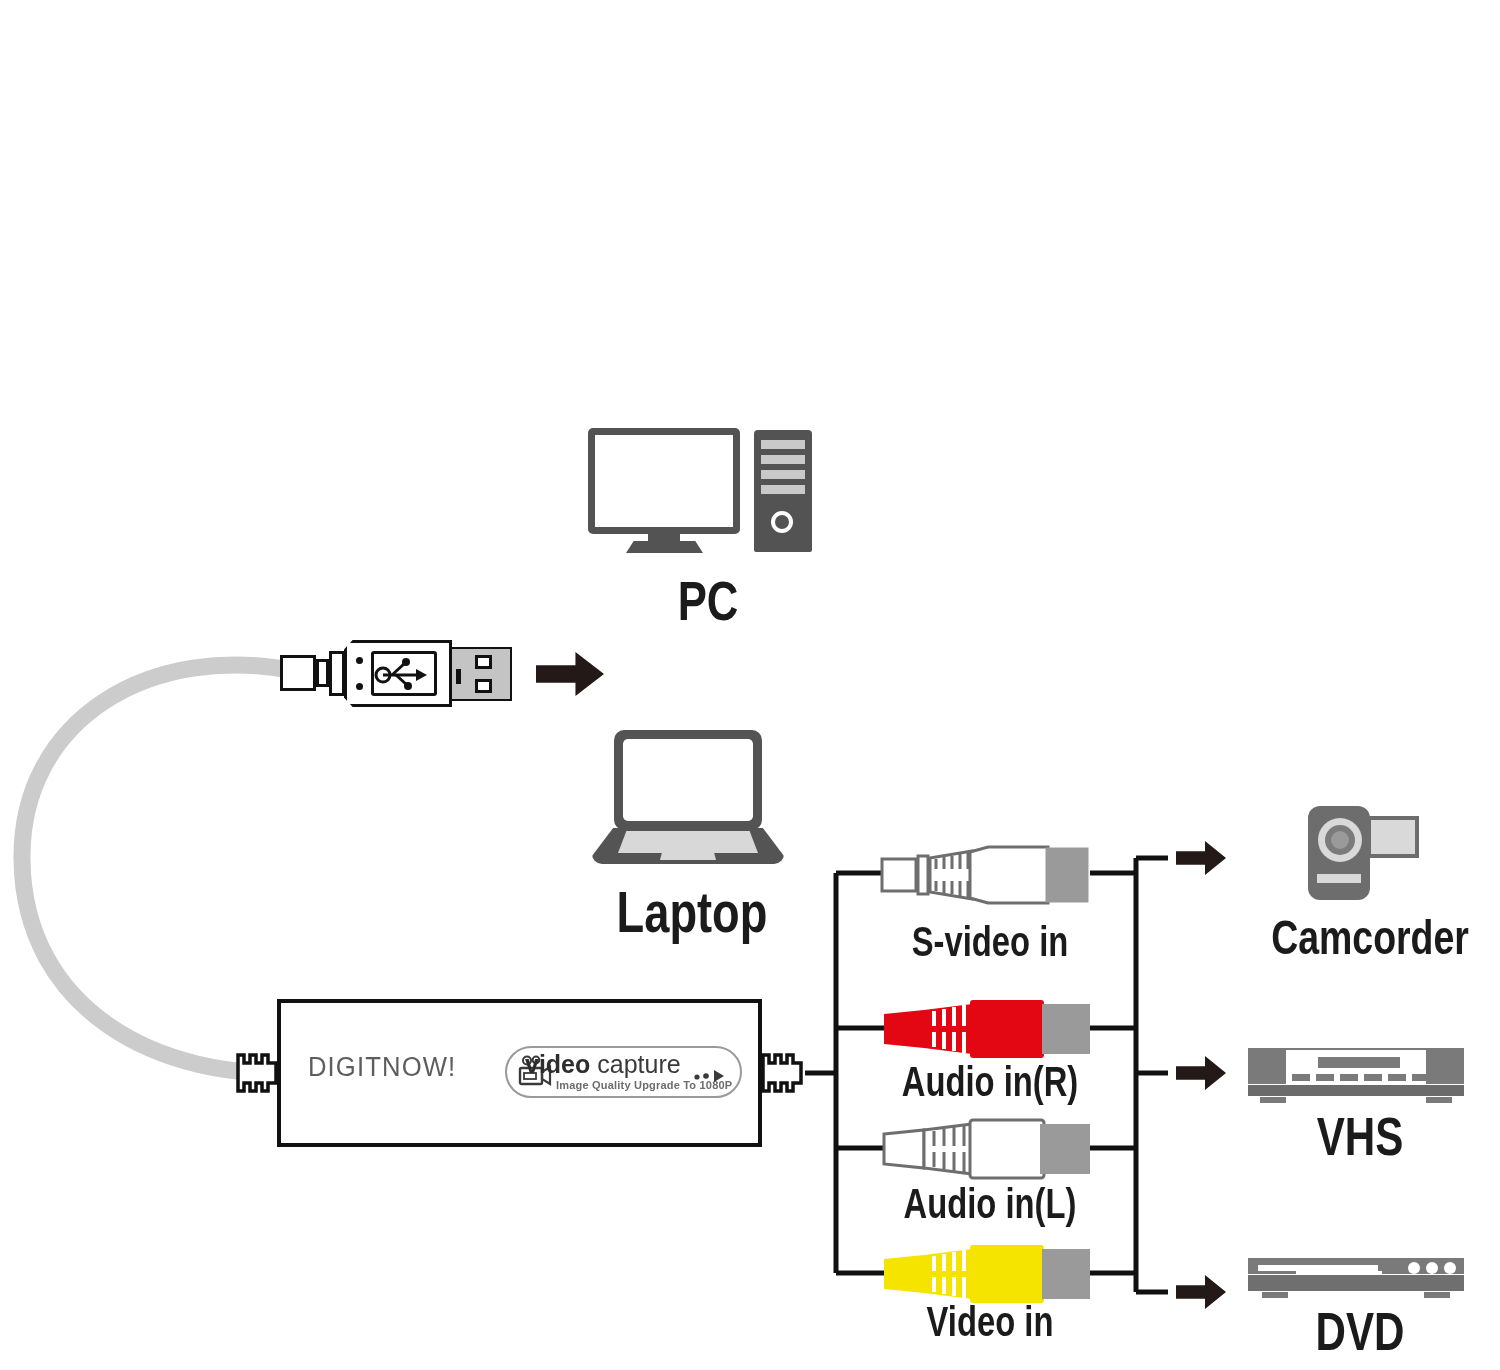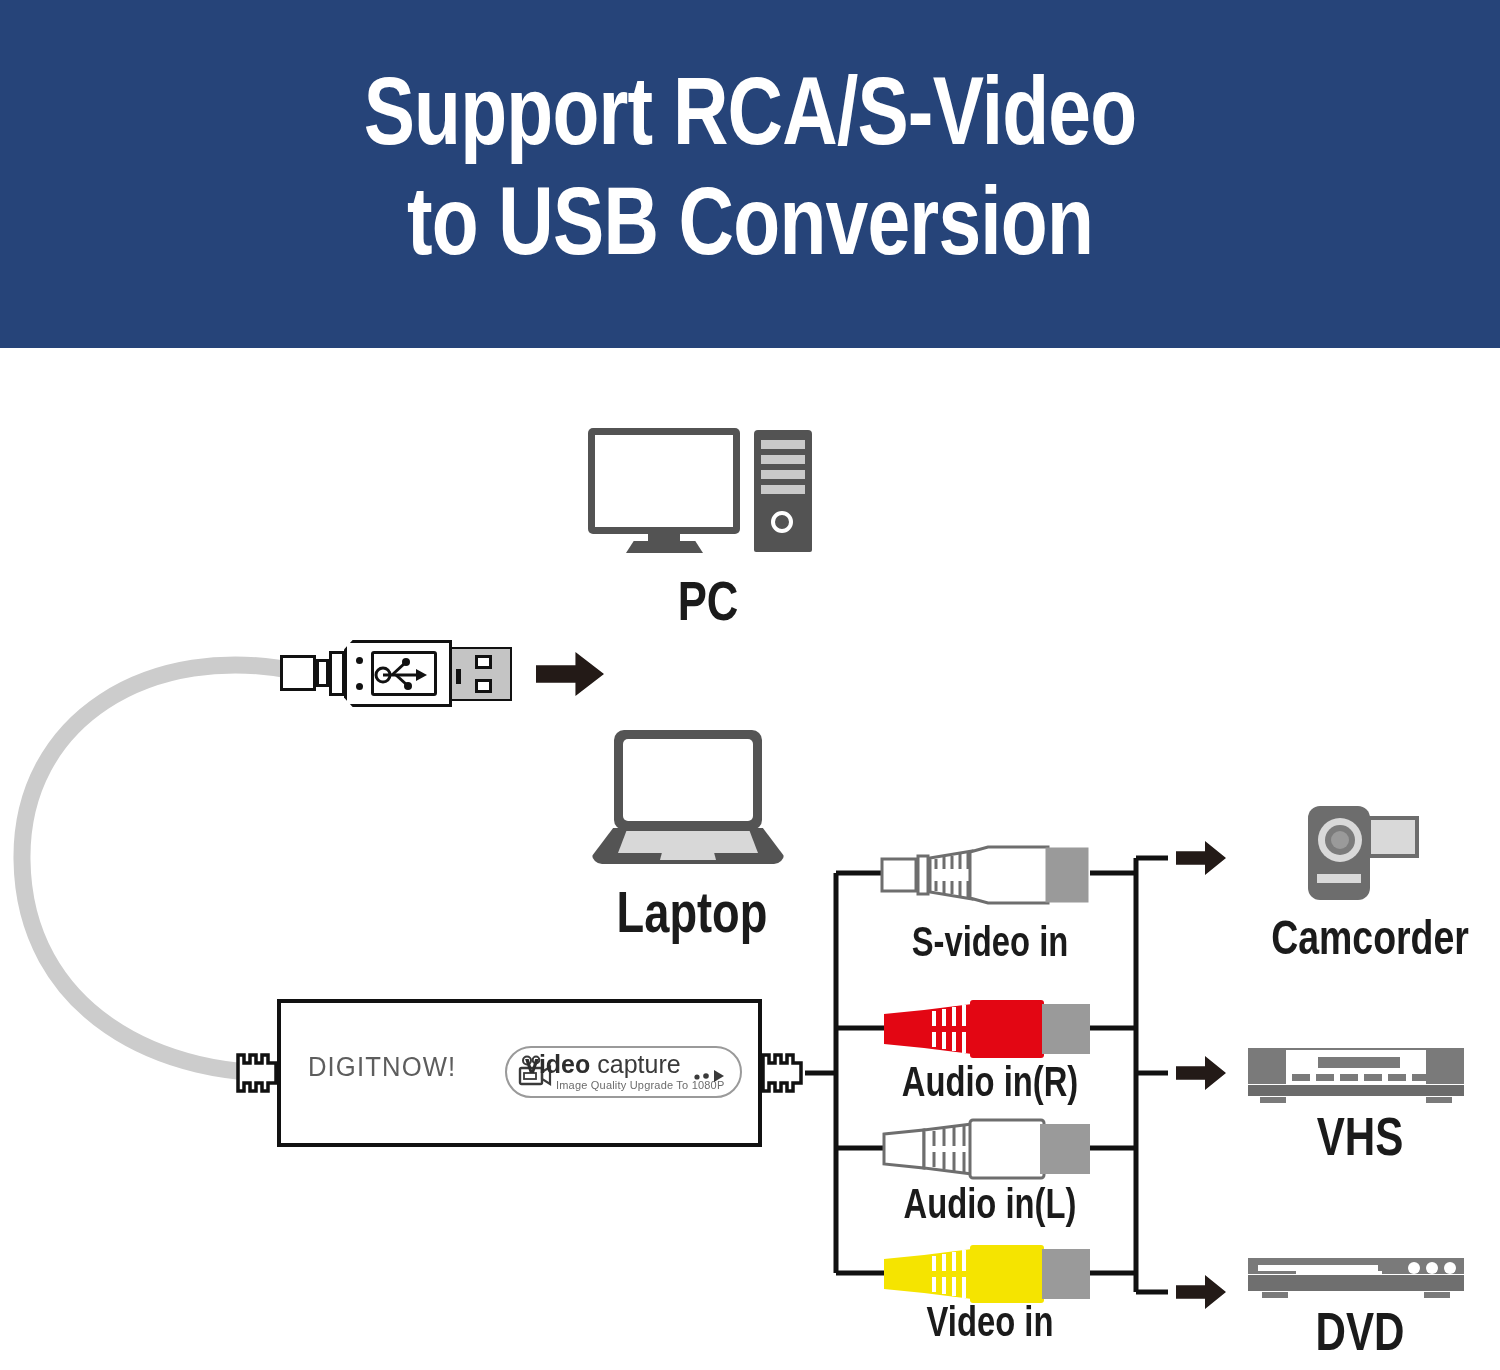--- a/index.html
+++ b/index.html
@@ -173,21 +173,21 @@
   }
   .badge-cam { position: absolute; left: 518px; top: 1055px; width: 34px; height: 34px; }
   .badge-title {
     position: absolute; left: 525px; top: 1050px;
     font-size: 25px; color: #2d2d2d; white-space: nowrap;
   }
   .badge-title b { font-weight: bold; }
   .badge-title span.light { font-weight: 400; color: #3a3a3a; }
   .badge-sub {
     position: absolute; left: 556px; top: 1079px;
-    font-size: 11px; color: #6c6c6c; white-space: nowrap; letter-spacing: 0.2px;
+    font-size: 11px; color: #6c6c6c; white-space: nowrap; letter-spacing: 0.2px; font-weight: bold;
   }
   .badge-play { position: absolute; left: 693px; top: 1068px; width: 32px; height: 14px; }
 
   
   .wires { position: absolute; left: 0; top: 0; width: 1500px; height: 1370px; pointer-events: none; }
 
   
   .conn { position: absolute; width: 220px; height: 74px; }
 
   
@@ -213,26 +213,20 @@
   .dvd-slit { position: absolute; left: 48px; top: 13px; width: 86px; height: 4px; background: #ffffff; }
   .dvd-knob { position: absolute; top: 4px; width: 12px; height: 12px; background: #ffffff; border-radius: 50%; }
   .dvd-mid { position: absolute; left: 0; top: 17px; width: 216px; height: 16px; background: #6f6f6f; }
   .dvd-foot { position: absolute; top: 34px; width: 26px; height: 6px; background: #7a7a7a; }
 </style>
 </head>
 <body>
 
 <div id="page">
 
-  <div class="banner">
-    <div class="banner-text">
-      <span class="banner-line">Support RCA/S-Video</span>
-      <span class="banner-line">to USB Conversion</span>
-    </div>
-  </div>
 
   <svg class="cable" viewBox="0 0 320 480">
     <path d="M 300 52 C 150 20, 20 100, 22 240 C 24 390, 160 462, 300 452" fill="none" stroke="#cccccc" stroke-width="17" stroke-linecap="round"></path>
   </svg>
 
   <div class="pc-wrap">
     <div class="mon-frame">
       <div class="mon-screen"></div>
     </div>
     <div class="mon-neck"></div>

